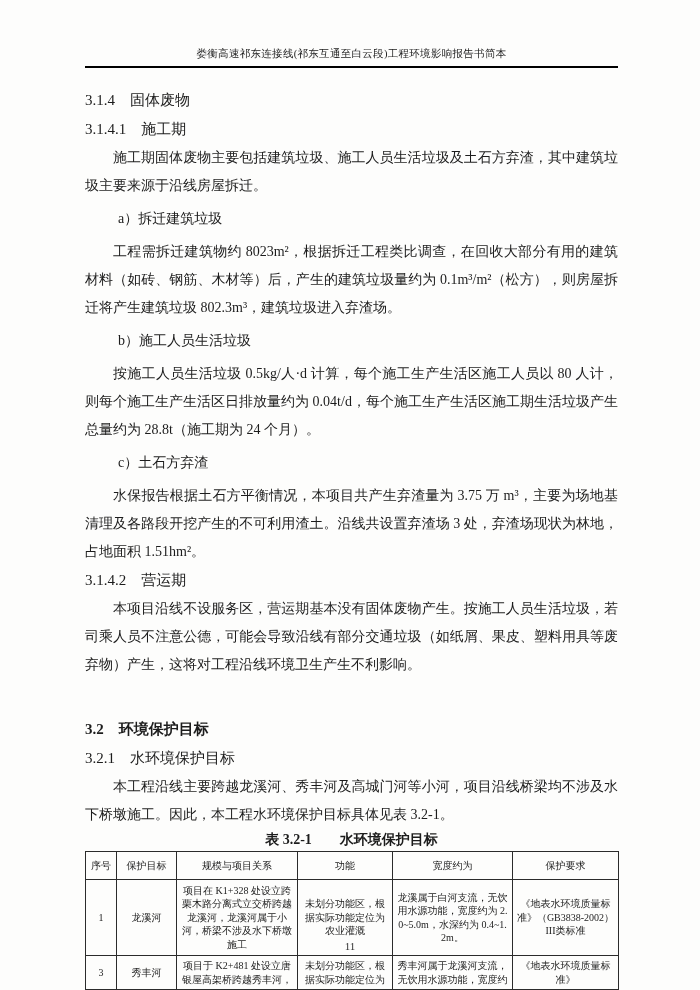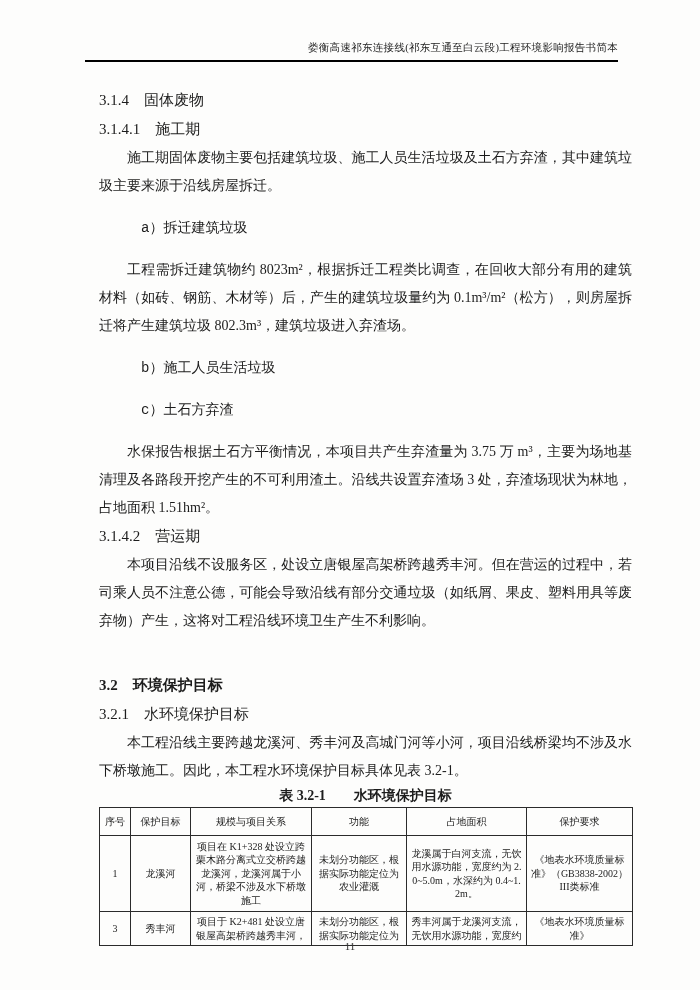--- a/index.html
+++ b/index.html
@@ -9,56 +9,55 @@
     width: 700px;
     height: 990px;
     margin: 0 auto;
     background: #fdfdfc;
     font-family: "Liberation Serif", "DejaVu Serif", serif;
     color: #1c1c1c;
     overflow: hidden;
   }
   .page-header {
     position: absolute;
-    top: 40px;
+    top: 46px;
     left: 85px;
     width: 533px;
-    text-align: right;
+    text-align: center;
     font-size: 10.5px;
     line-height: 16px;
     letter-spacing: 0.3px;
     border-bottom: 2px solid #000;
     padding-bottom: 4px;
   }
   .content {
     position: absolute;
     top: 86px;
-    left: 99px;
+    left: 85px;
     width: 533px;
   }
   .hd {
     margin: 0;
     font-size: 15px;
     font-weight: normal;
     line-height: 29px;
   }
   .hd.bold { font-weight: bold; margin-top: 36px; }
   .para {
     margin: 0;
     font-size: 14px;
     line-height: 28px;
     text-align: justify;
     text-indent: 2em;
   }
   .item {
-    margin: 14px;
+    margin: 5px;
     font-size: 14px;
     line-height: 28px;
     text-indent: 2em;
-    font-family: Liberation Mono, monospace;
   }
   .table-title {
     font-size: 14px;
     font-weight: bold;
     text-align: center;
     line-height: 22px;
   }
   table.data-table {
     border-collapse: collapse;
     table-layout: fixed;
@@ -98,24 +97,25 @@
     <span>娄衡高速祁东连接线(祁东互通至白云段)工程环境影响报告书简本</span>
   </div>
 
   <div class="content">
     <h3 class="hd">3.1.4　固体废物</h3>
     <h4 class="hd">3.1.4.1　施工期</h4>
     <p class="para">施工期固体废物主要包括建筑垃圾、施工人员生活垃圾及土石方弃渣，其中建筑垃圾主要来源于沿线房屋拆迁。</p>
     <p class="item">a）拆迁建筑垃圾</p>
     <p class="para">工程需拆迁建筑物约 8023m²，根据拆迁工程类比调查，在回收大部分有用的建筑材料（如砖、钢筋、木材等）后，产生的建筑垃圾量约为 0.1m³/m²（松方），则房屋拆迁将产生建筑垃圾 802.3m³，建筑垃圾进入弃渣场。</p>
     <p class="item">b）施工人员生活垃圾</p>
+    <p class="para">按施工人员生活垃圾 0.5kg/人·d 计算，每个施工生产生活区施工人员以 80 人计，则每个施工生产生活区日排放量约为 0.04t/d，每个施工生产生活区施工期生活垃圾产生总量约为 28.8t（施工期为 24 个月）。</p>
     <p class="item">c）土石方弃渣</p>
     <p class="para">水保报告根据土石方平衡情况，本项目共产生弃渣量为 3.75 万 m³，主要为场地基清理及各路段开挖产生的不可利用渣土。沿线共设置弃渣场 3 处，弃渣场现状为林地，占地面积 1.51hm²。</p>
     <h4 class="hd">3.1.4.2　营运期</h4>
-    <p class="para">本项目沿线不设服务区，处设立唐银屋高架桥跨越秀丰河。但在营运的过程中，若司乘人员不注意公德，可能会导致沿线有部分交通垃圾（如纸屑、果皮、塑料用具等废弃物）产生，这将对工程沿线环境卫生产生不利影响。</p>
+    <p class="para">本项目沿线不设服务区，营运期基本没有固体废物产生。按施工人员生活垃圾，若司乘人员不注意公德，可能会导致沿线有部分交通垃圾（如纸屑、果皮、塑料用具等废弃物）产生，这将对工程沿线环境卫生产生不利影响。</p>
     <h2 class="hd bold">3.2　环境保护目标</h2>
     <h3 class="hd">3.2.1　水环境保护目标</h3>
     <p class="para">本工程沿线主要跨越龙溪河、秀丰河及高城门河等小河，项目沿线桥梁均不涉及水下桥墩施工。因此，本工程水环境保护目标具体见表 3.2-1。</p>
 
     <div class="table-title">表 3.2-1　　水环境保护目标</div>
 
     <table class="data-table">
       <colgroup>
         <col style="width:31px">
         <col style="width:60px">
@@ -123,21 +123,21 @@
         <col style="width:95px">
         <col style="width:120px">
         <col style="width:106px">
       </colgroup>
       <thead>
         <tr class="hdr-row">
           <th>序号</th>
           <th>保护目标</th>
           <th>规模与项目关系</th>
           <th>功能</th>
-          <th>占地面积</th>
+          <th>宽度约为</th>
           <th>保护要求</th>
         </tr>
       </thead>
       <tbody>
         <tr class="row-1">
           <td>1</td>
           <td>龙溪河</td>
           <td>项目在 K1+328 处设立跨栗木路分离式立交桥跨越龙溪河，龙溪河属于小河，桥梁不涉及水下桥墩施工</td>
           <td>未划分功能区，根据实际功能定位为农业灌溉</td>
           <td>龙溪属于白河支流，无饮用水源功能，宽度约为 2.0~5.0m，水深约为 0.4~1.2m。</td>

